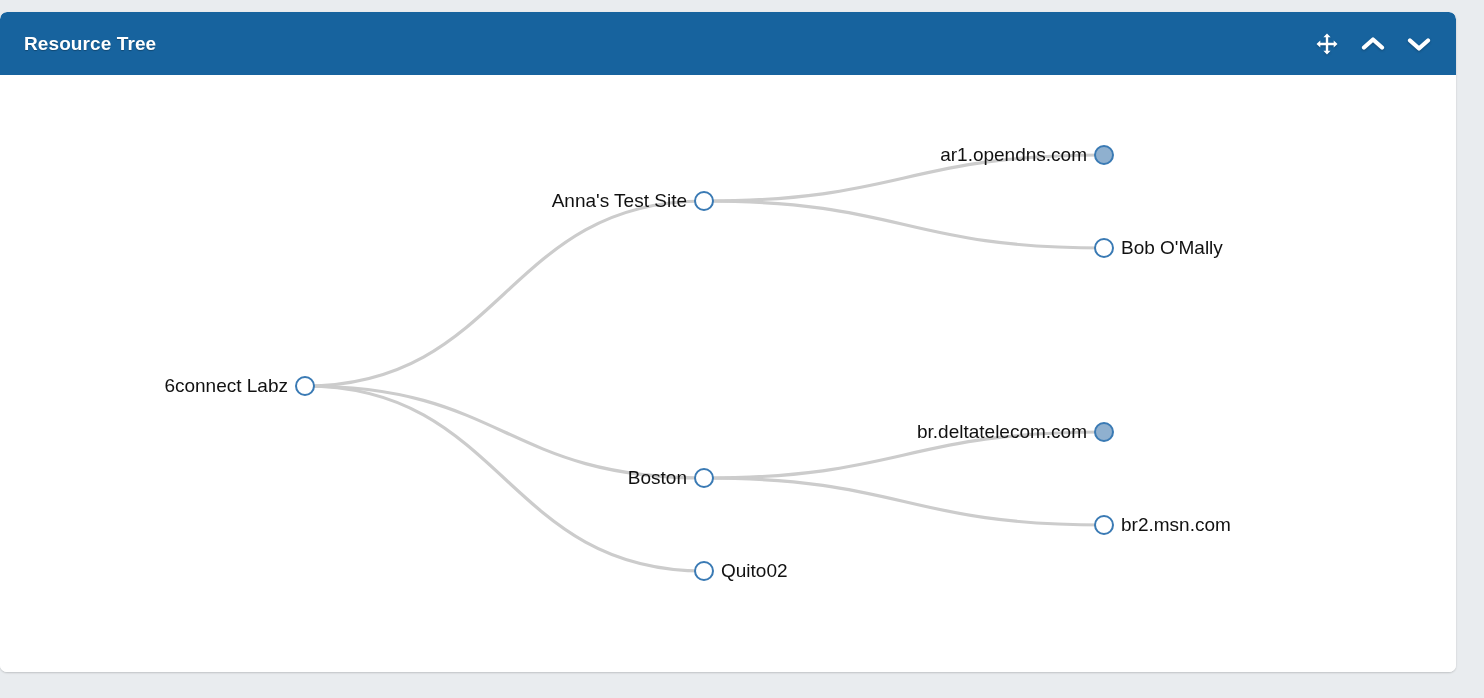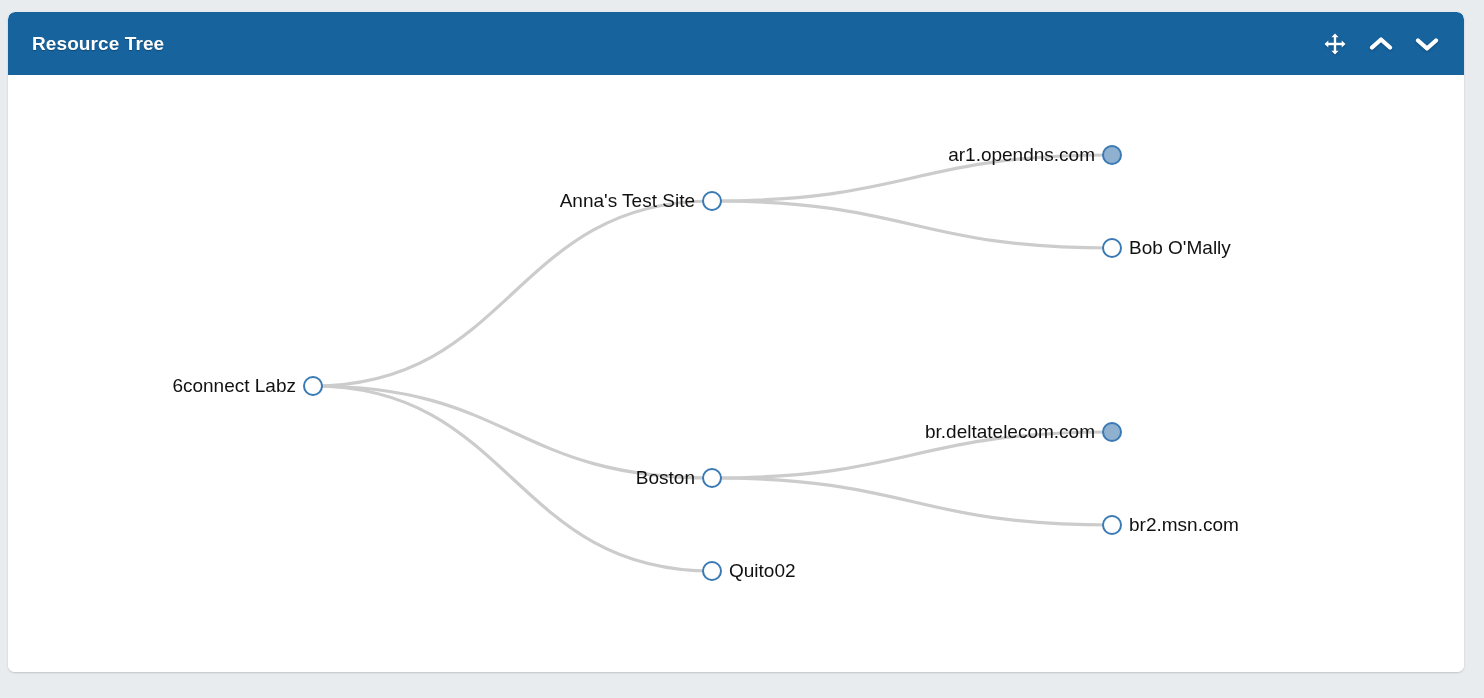--- a/index.html
+++ b/index.html
@@ -15,21 +15,21 @@
   #stage {
     position: relative;
     width: 1484px;
     height: 698px;
     background: #e9ecef;
   }
 
   
   .panel {
     position: absolute;
-    left: 8px;
+    left: 0;
     top: 12px;
     width: 1456px;
     height: 660px;
     border-radius: 7px;
     background: #ffffff;
     box-shadow: 0 1px 2px rgba(0,0,0,0.18);
     overflow: hidden;
   }
 
   .panel-header {

